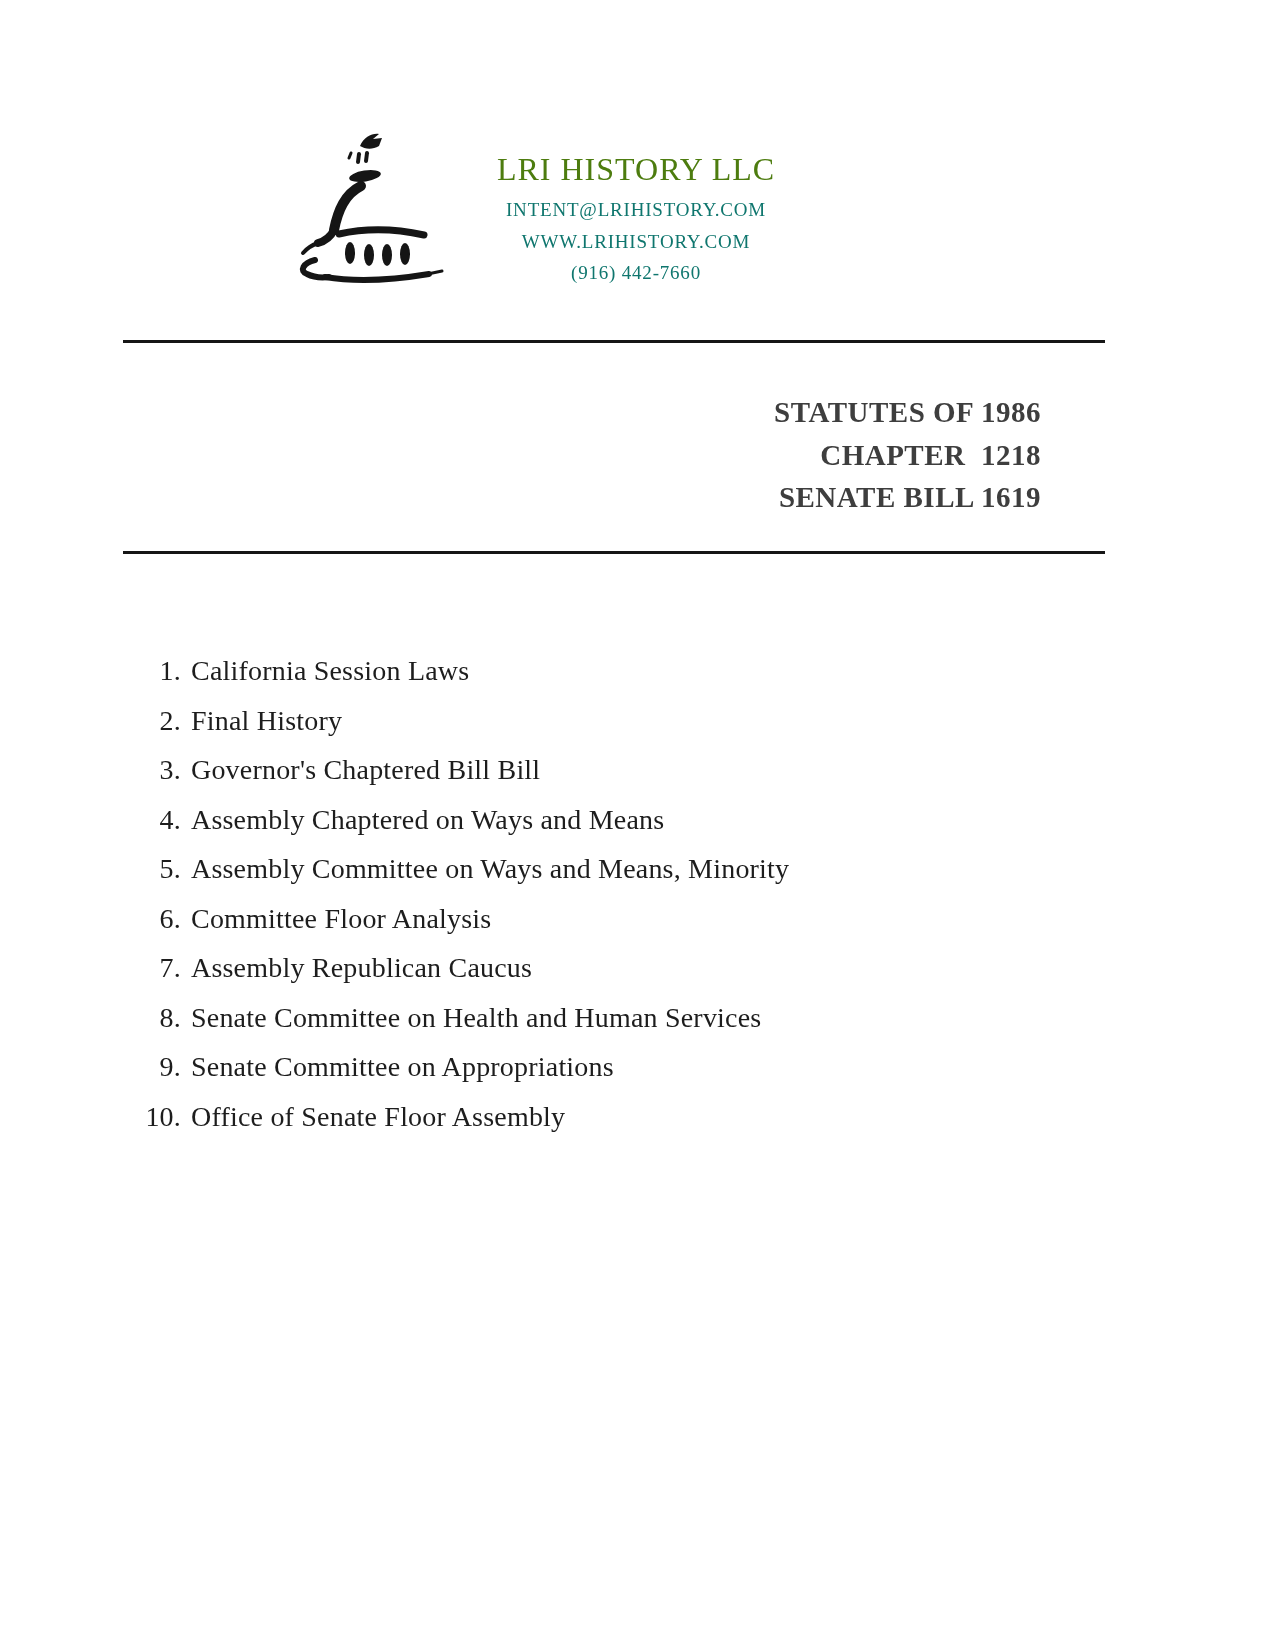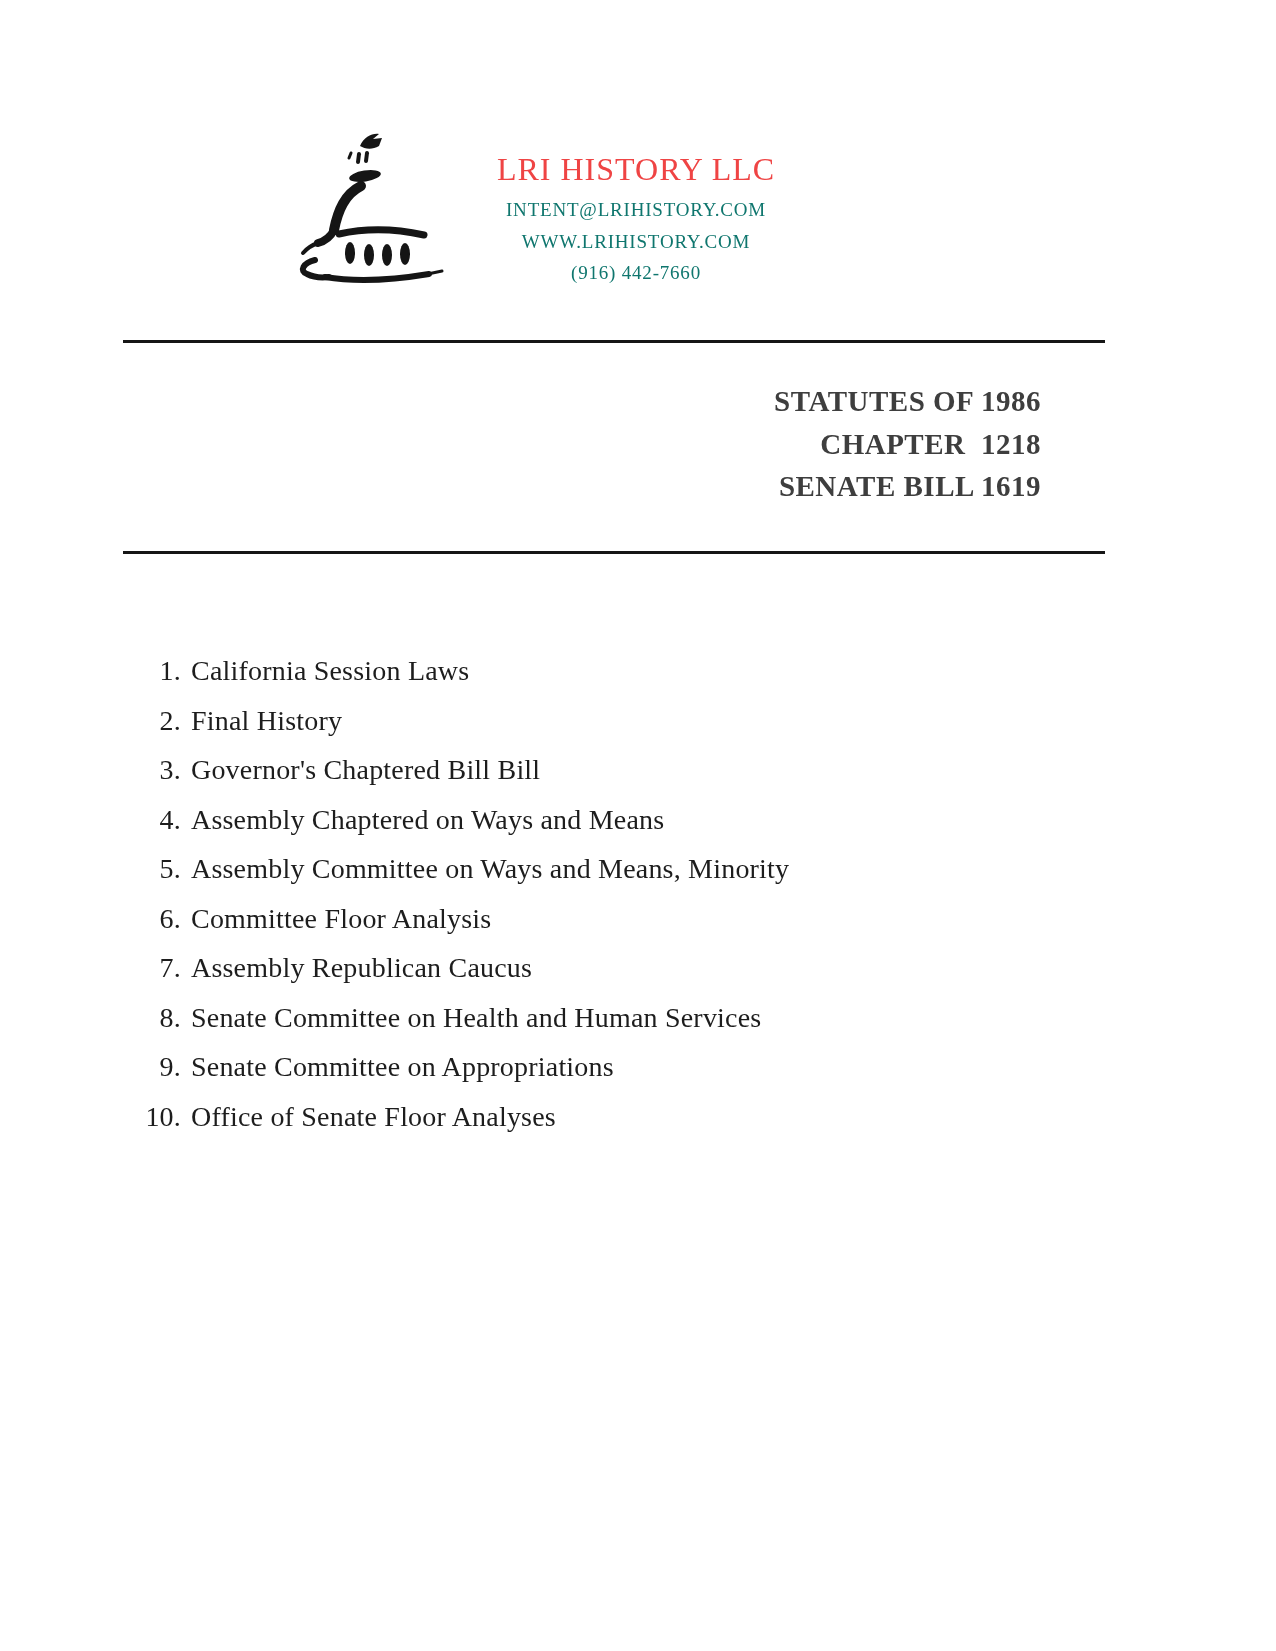--- a/index.html
+++ b/index.html
@@ -26,21 +26,21 @@
     position: absolute;
     left: 468px;
     top: 148px;
     width: 336px;
     text-align: center;
   }
   .company-name {
     font-size: 32px;
     line-height: 42px;
     letter-spacing: 1px;
-    color: #ef4444;
+    color: #4d7c0f;
     white-space: nowrap;
   }
   .company-contact {
     font-size: 19px;
     line-height: 31.5px;
     letter-spacing: 0.8px;
     color: #0f766e;
     white-space: nowrap;
   }
   .company-contact.first { margin-top: 4px; }
@@ -53,21 +53,21 @@
     height: 3px;
     background: #161616;
   }
   .rule-1 { top: 340px; }
   .rule-2 { top: 551px; }
 
   
   .case-ref {
     position: absolute;
     right: 235px;
-    top: 380px;
+    top: 391px;
     text-align: right;
     font-weight: bold;
     font-size: 29px;
     line-height: 42.5px;
     letter-spacing: 0.5px;
     color: #3e3e3e;
   }
   .case-ref-line { white-space: pre-wrap; }
 
   
@@ -188,17 +188,17 @@
     <div class="toc-row">
       <span class="toc-num">8.</span>
       <span class="toc-label">Senate Committee on Health and Human Services</span>
     </div>
     <div class="toc-row">
       <span class="toc-num">9.</span>
       <span class="toc-label">Senate Committee on Appropriations</span>
     </div>
     <div class="toc-row">
       <span class="toc-num">10.</span>
-      <span class="toc-label">Office of Senate Floor Analyses</span>
+      <span class="toc-label">Office of Senate Floor Assembly</span>
     </div>
   </div>
 
 </div>
 
 </body></html>

